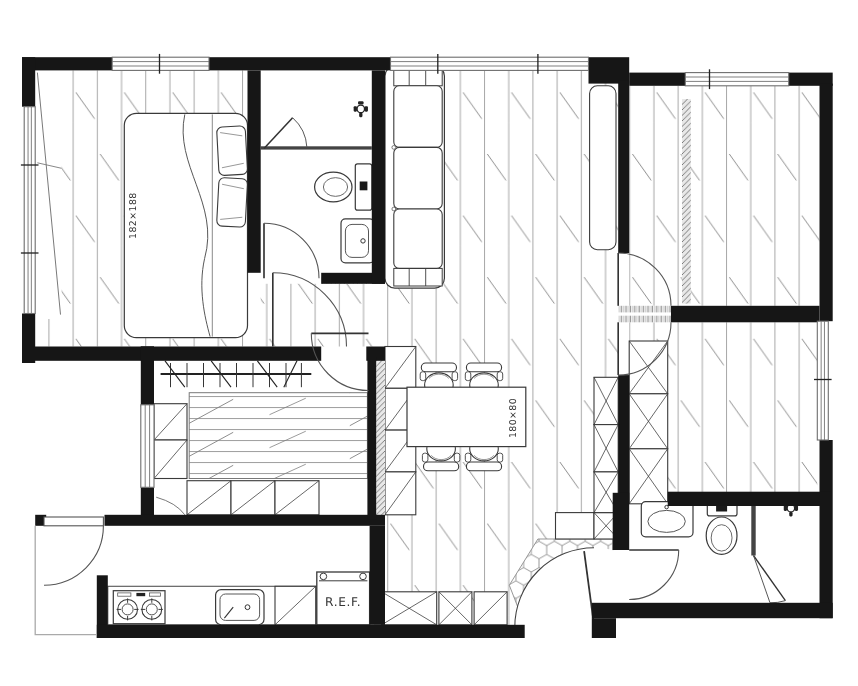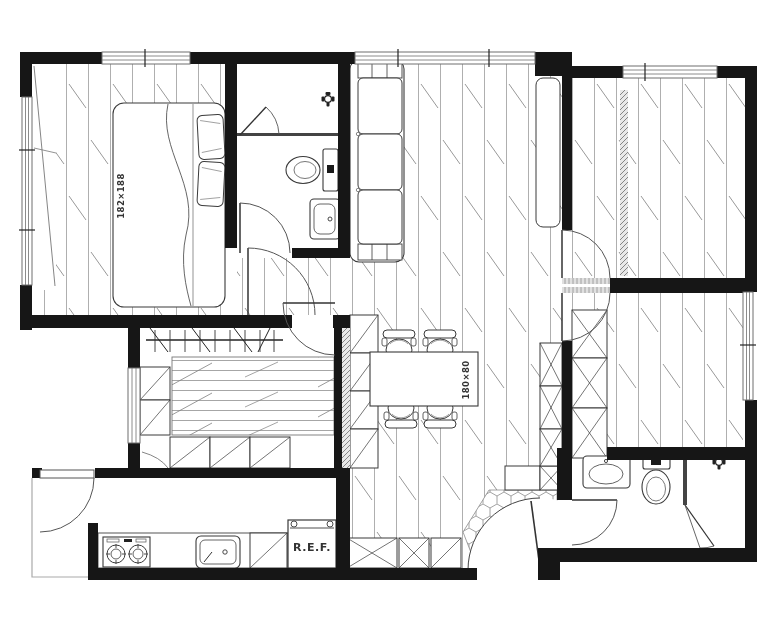--- a/index.html
+++ b/index.html
@@ -1,17 +1,17 @@
 <!DOCTYPE html>
 <html><head>
 <meta charset="utf-8">
 <style>
   html,body{margin:0;padding:0;background:#ffffff;}
   .stage{position:relative;width:780px;height:624px;background:#ffffff;overflow:hidden;
-         font-family:"DejaVu Sans", sans-serif;font-weight:bold;}
+         font-family:"DejaVu Sans", sans-serif;}
   svg{position:absolute;left:0;top:0;}
   text{font-family:"DejaVu Sans", sans-serif;fill:#333;}
   .lbl{font-size:8.5px;letter-spacing:0.4px;}
   .lbl-big{font-size:11px;letter-spacing:0.6px;}
 </style>
 </head>
 <body>
 
 <div class="stage">
 <svg width="780" height="624" viewBox="0 0 780 624">

